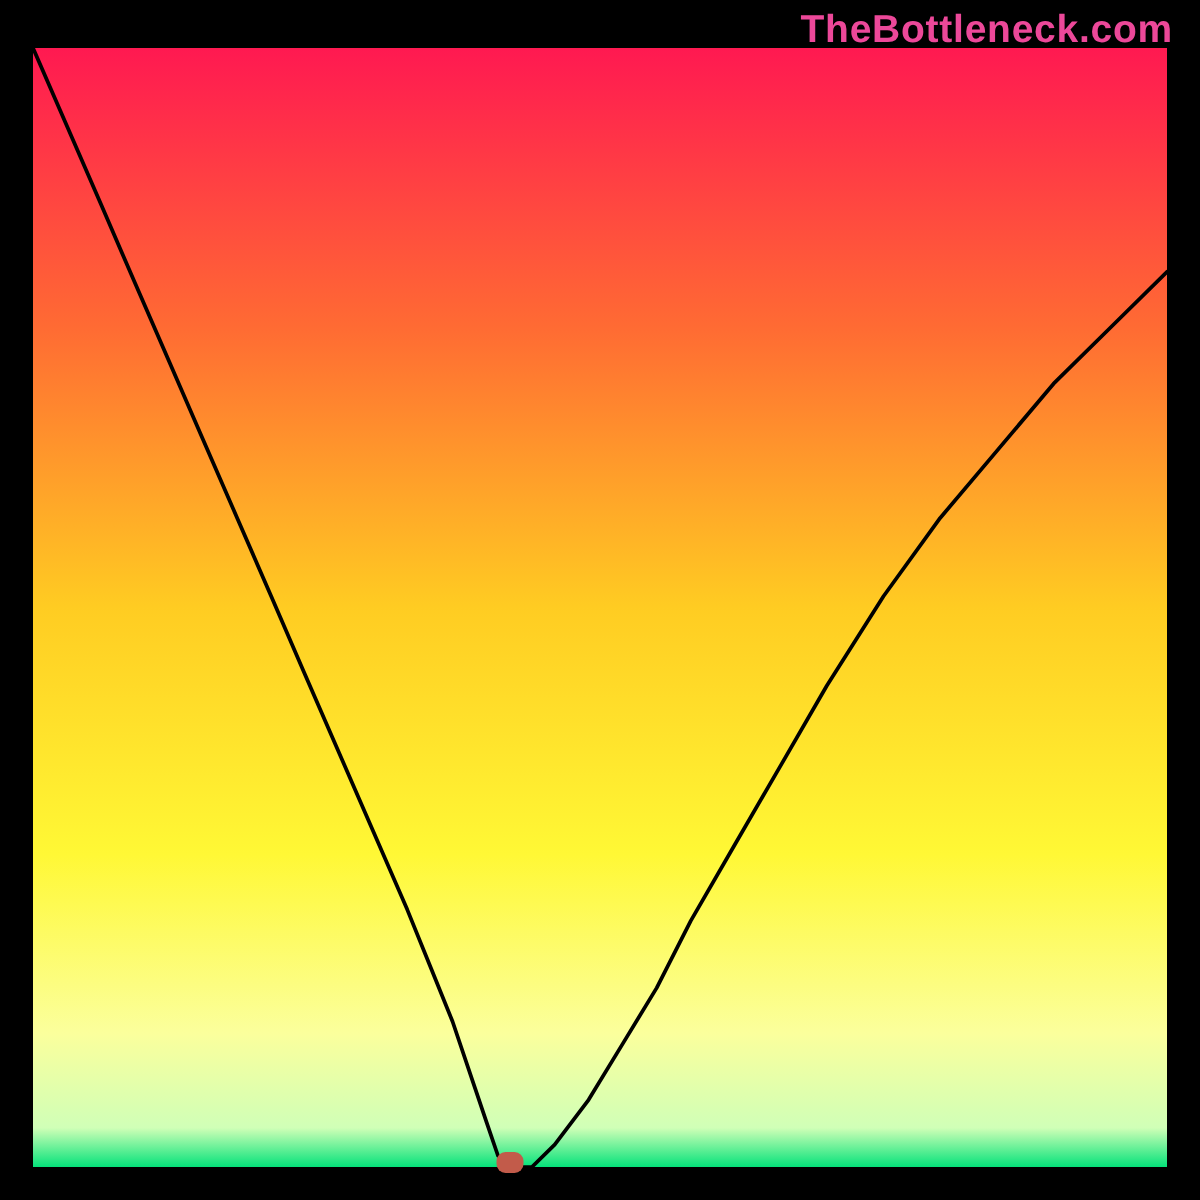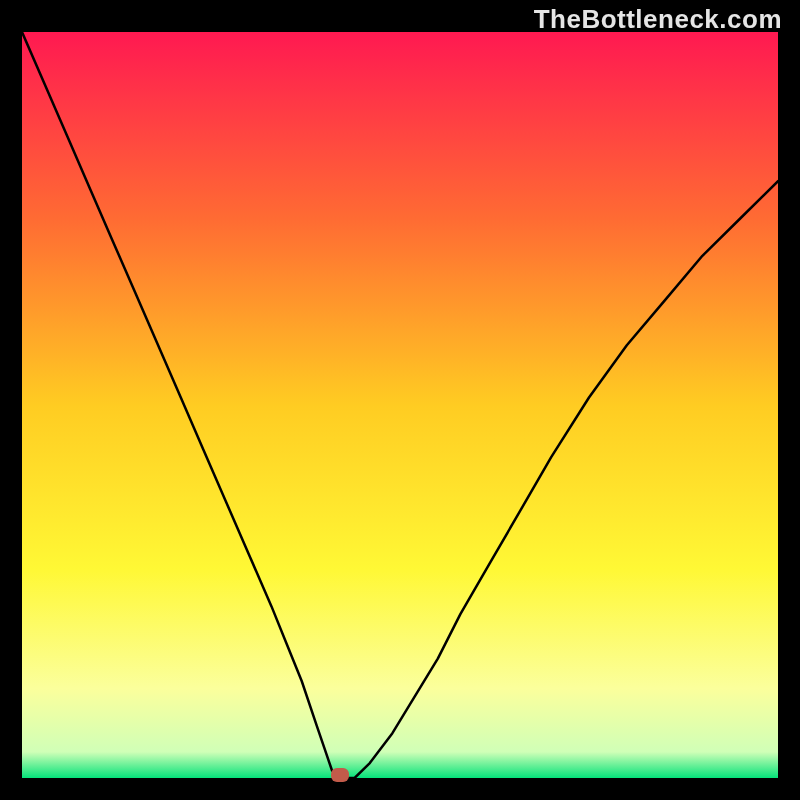--- a/index.html
+++ b/index.html
@@ -16,21 +16,21 @@
     height: 800px;
     background: #000;
     position: relative;
   }
   .watermark {
     position: absolute;
     top: 4px;
     right: 18px;
     font-size: 26px;
     font-weight: 600;
-    color: #e5e5e5;
+    color: #ec4899;
     letter-spacing: 0.5px;
     font-family: "Arial", sans-serif;
   }
   .plot {
     position: absolute;
     left: 22px;
     top: 32px;
     width: 756px;
     height: 746px;
   }

